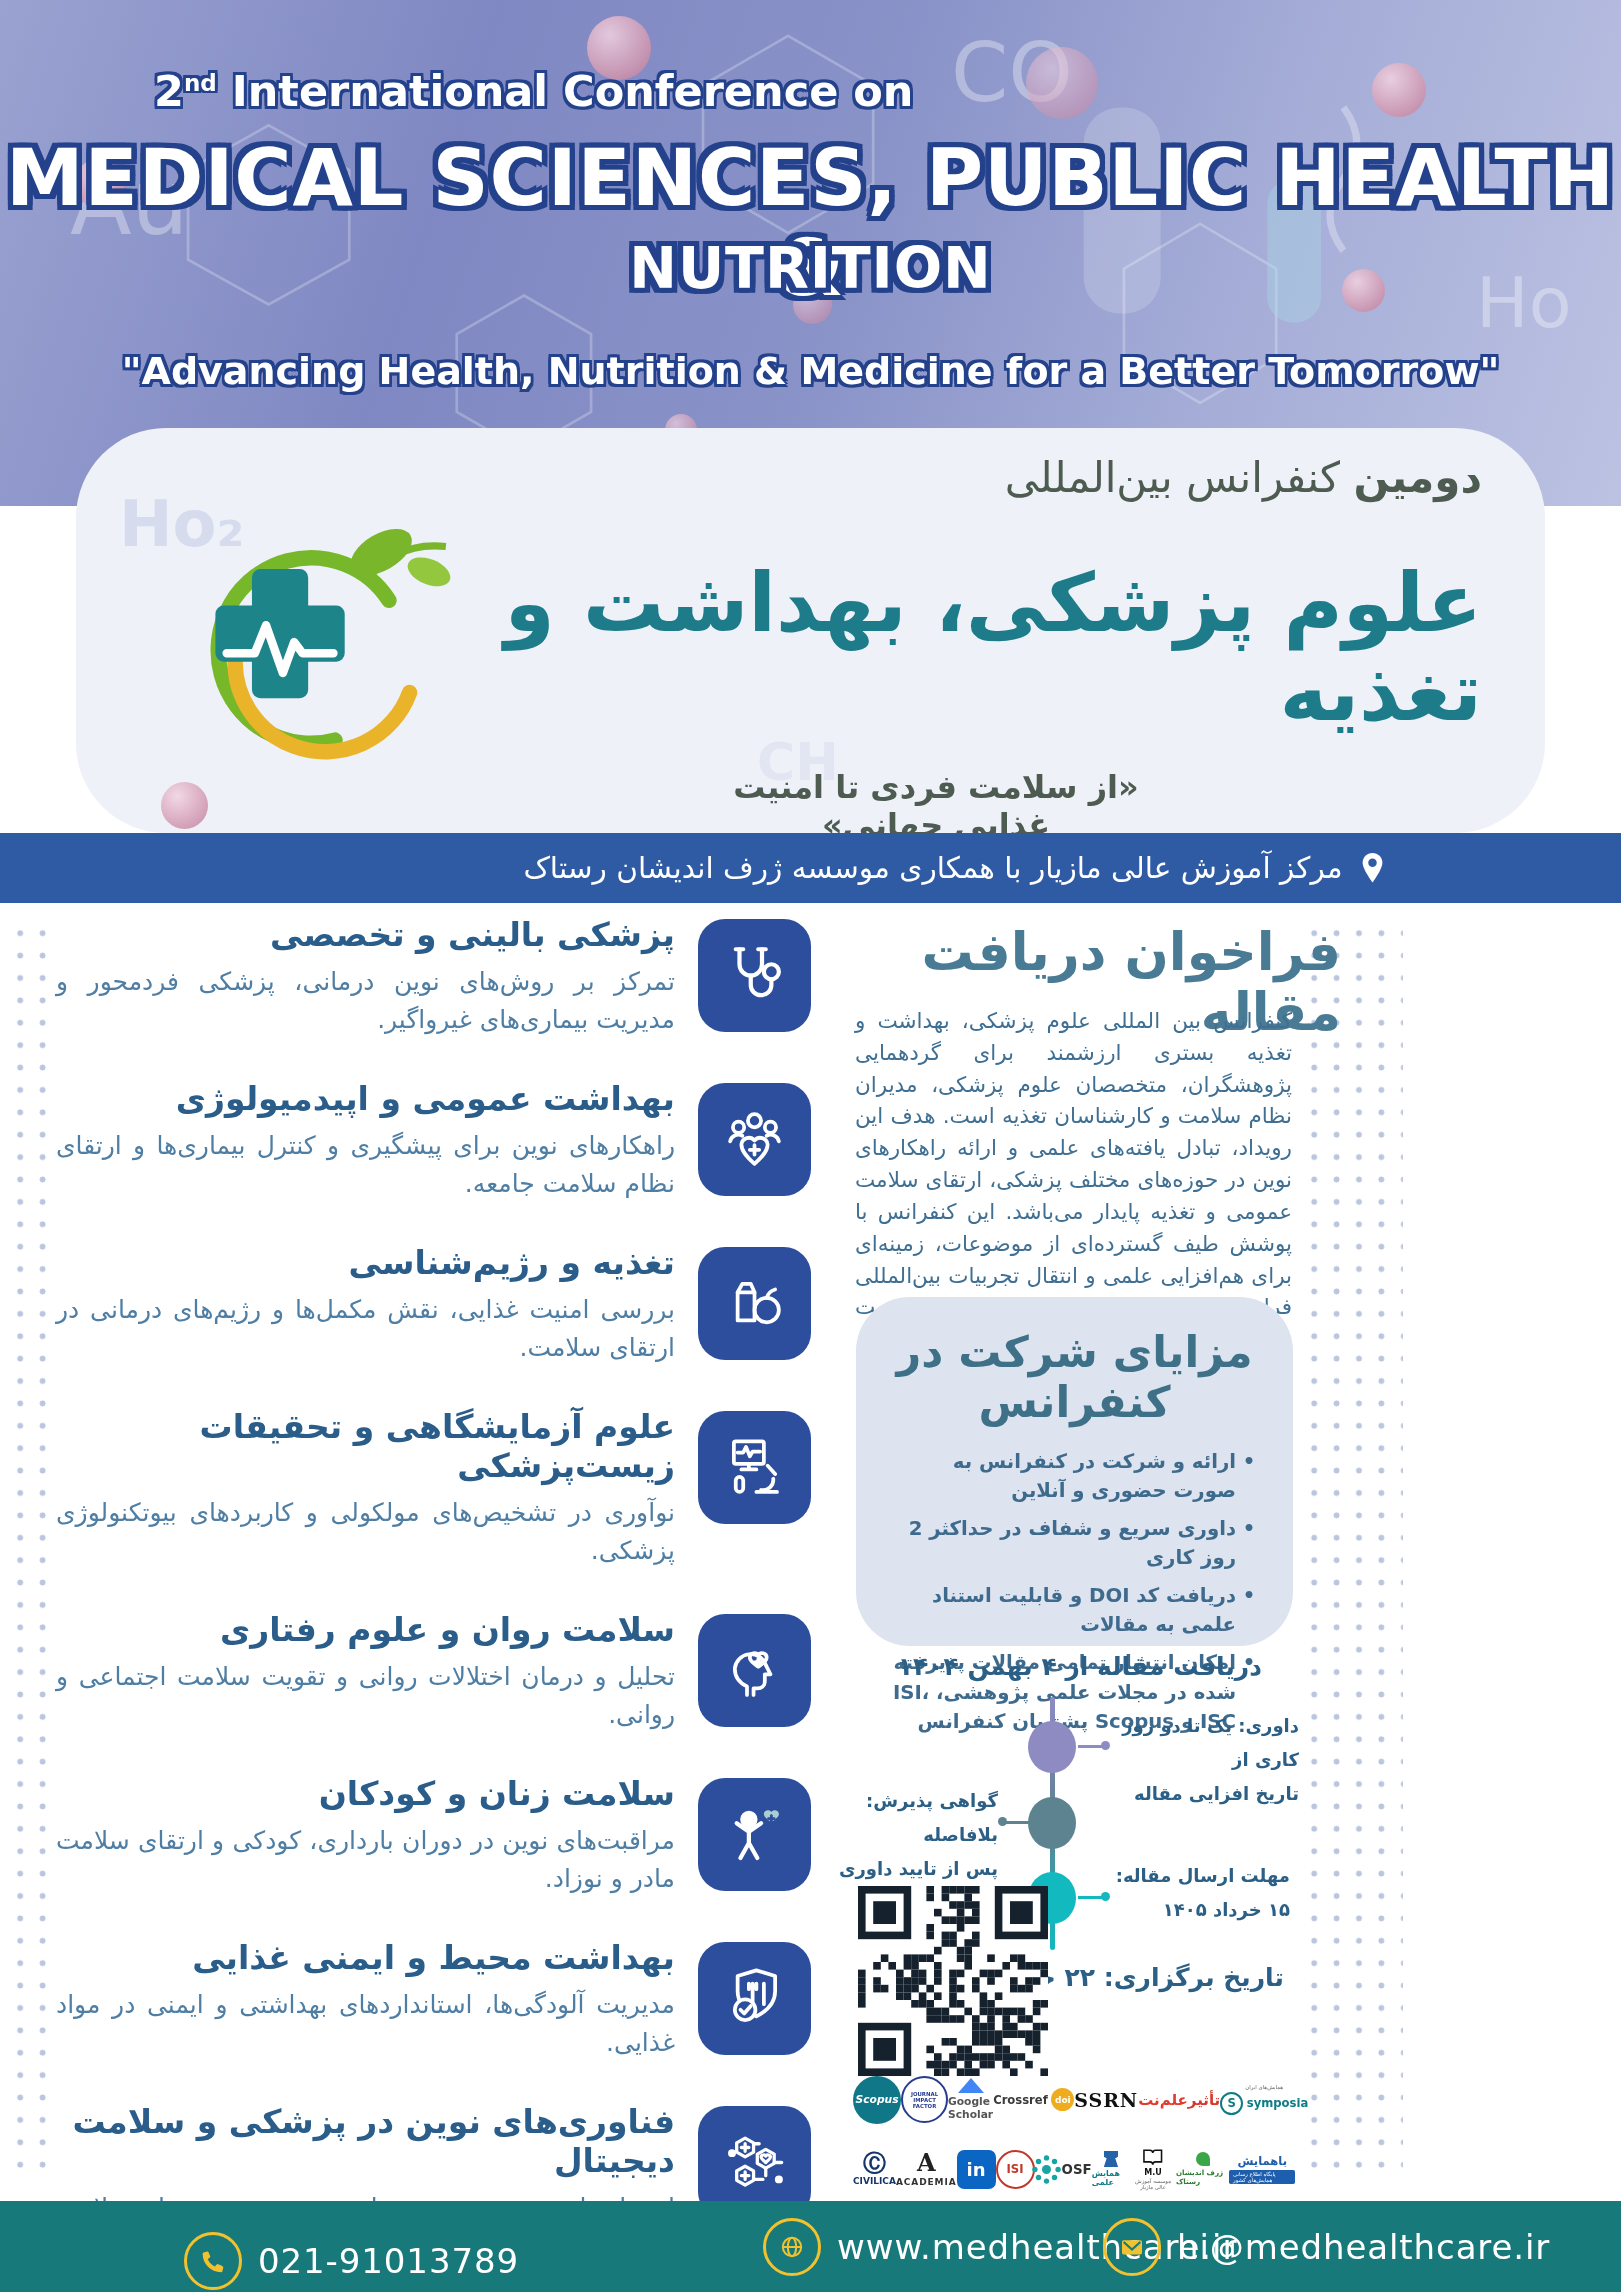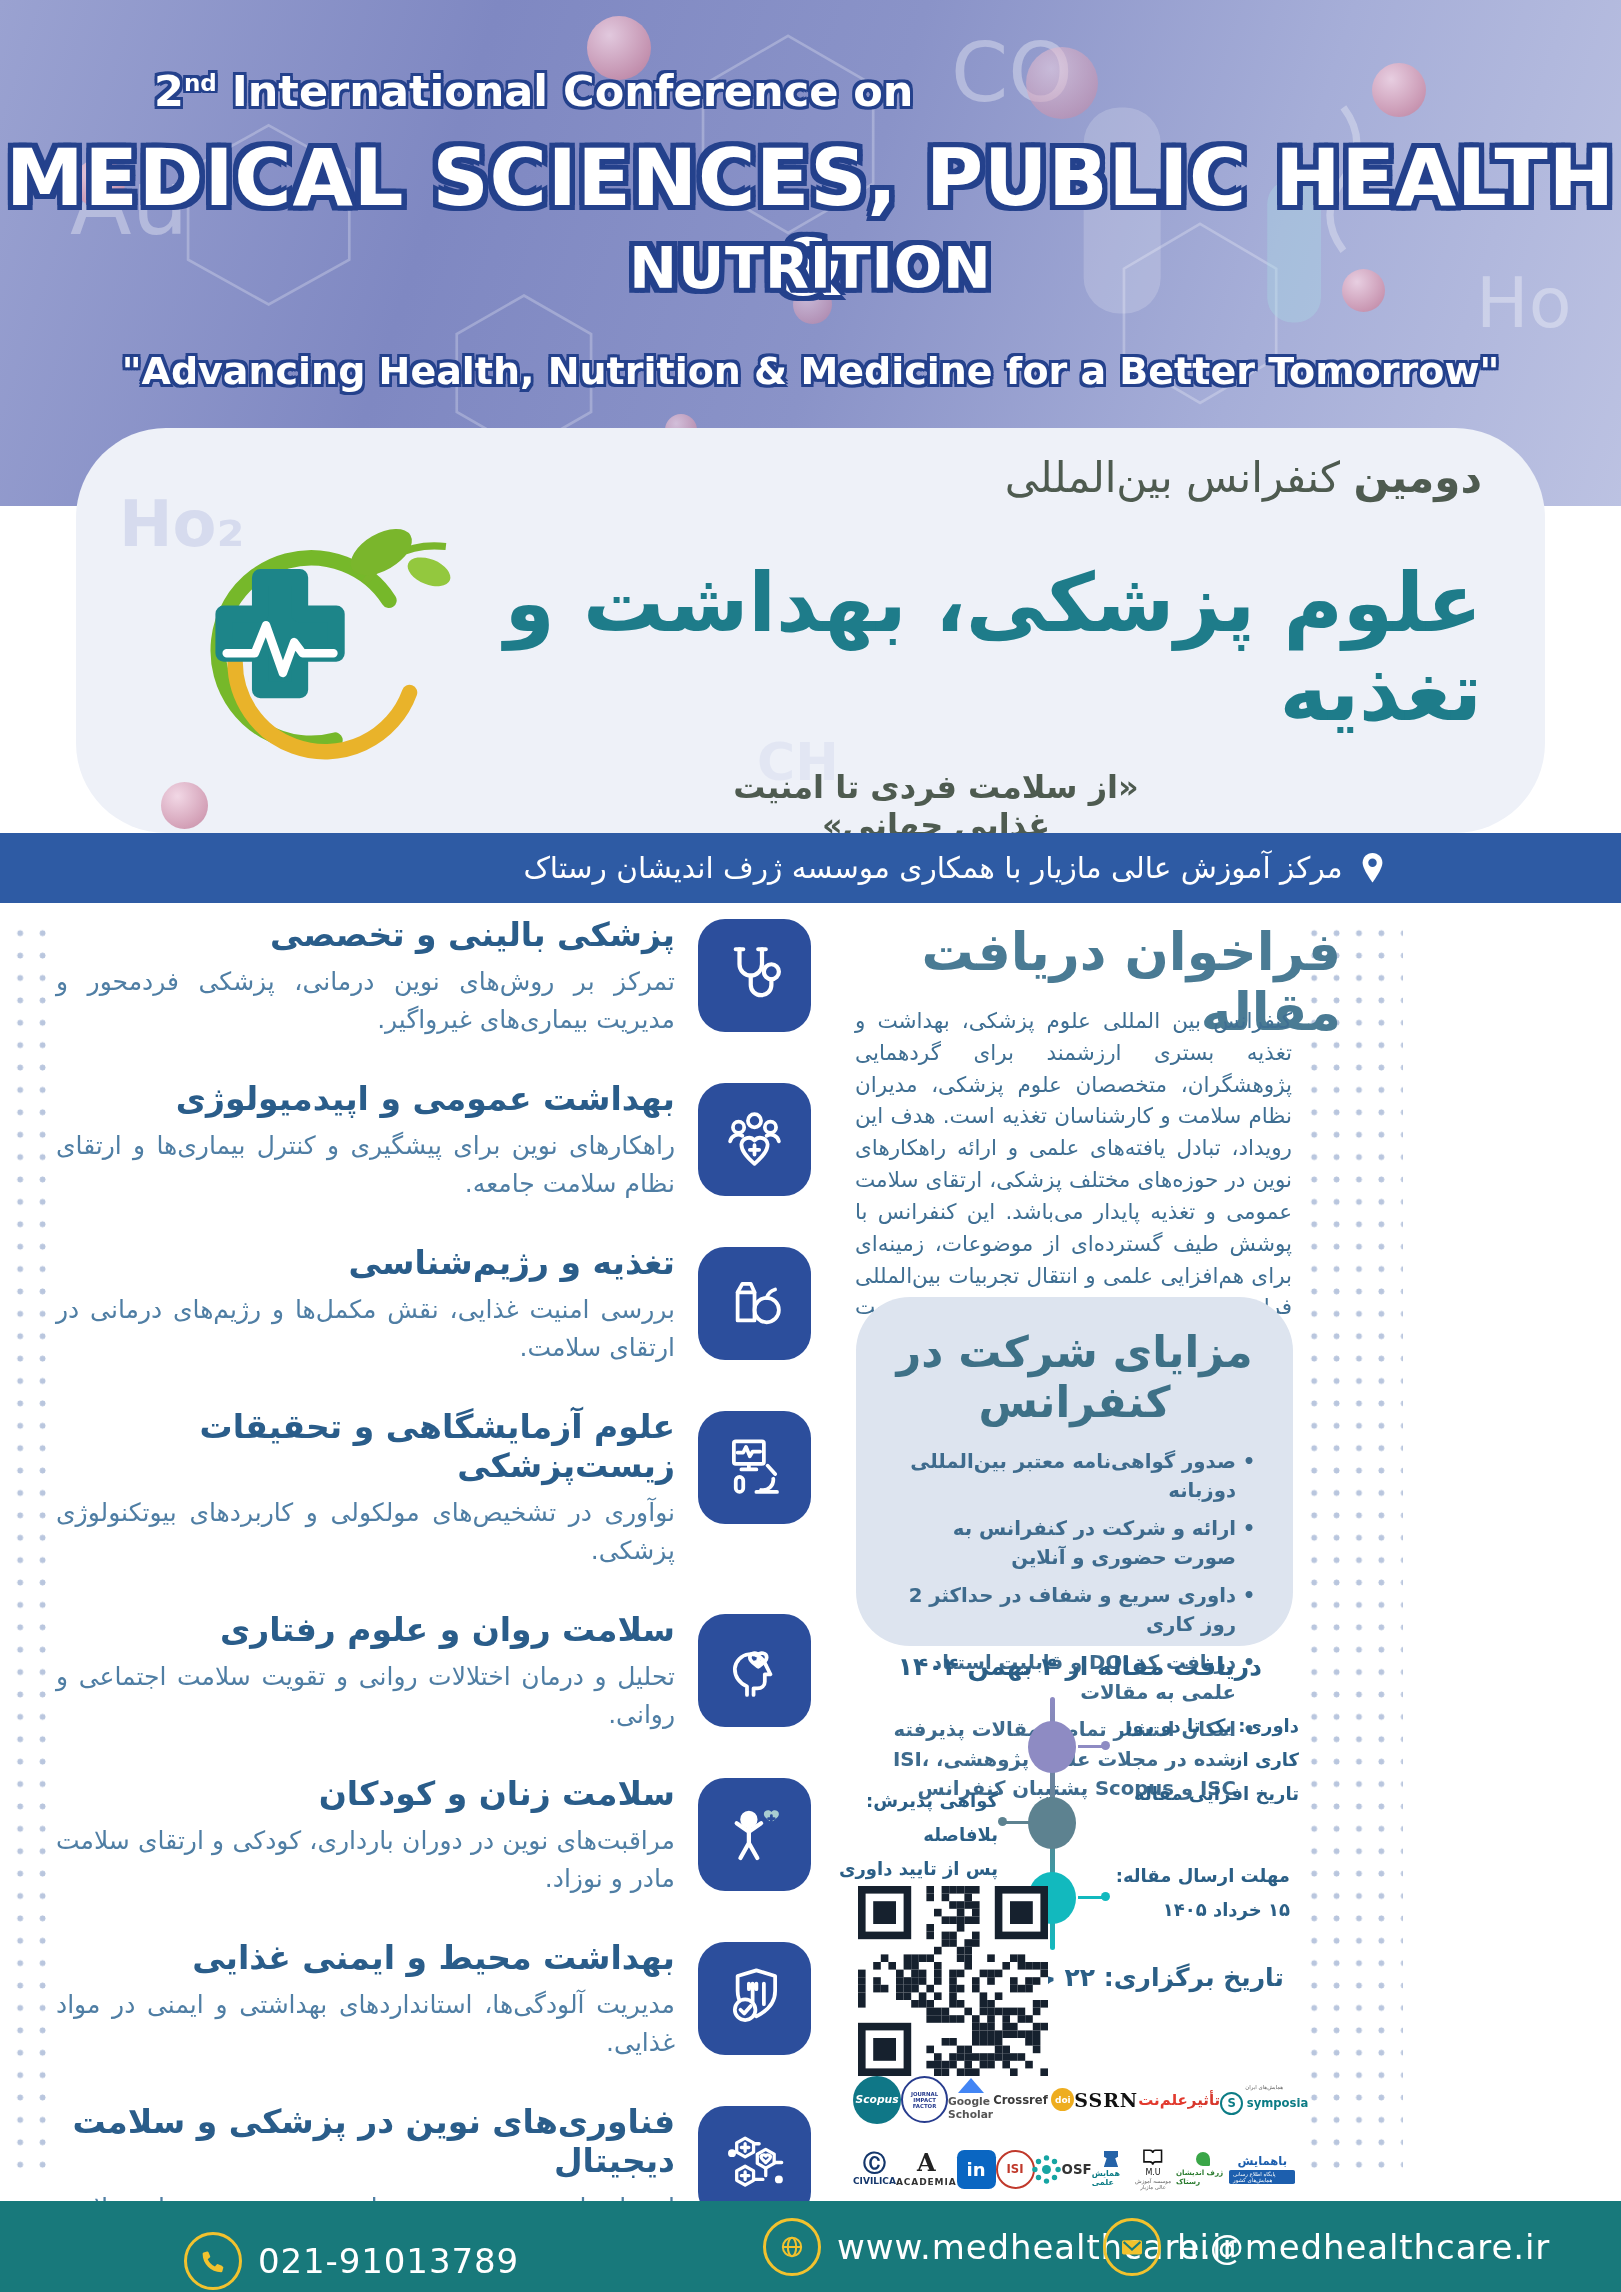--- a/index.html
+++ b/index.html
@@ -131,21 +131,21 @@
   .mk-rastak{width:14.3px;height:14.3px;background:#3aa648;border-radius:60% 60% 10% 60%;}
   .lb{font-size:9px;color:#333;font-weight:700;}
   .lb-gs{font-size:10.7px;color:#555;font-weight:700;}
   .lb-crossref{font-size:11.6px;color:#3b3b3b;font-weight:700;}
   .lb-ssrn{font-family:"DejaVu Serif",serif;font-size:19px;color:#111;font-weight:700;letter-spacing:0.9px;}
   .lb-elmnet{font-size:15px;color:#e23a2e;font-weight:700;}
   .lb-tasir{font-size:15px;color:#d8372c;font-weight:700;}
   .lb-symposia{font-size:11.6px;color:#0c7c85;font-weight:700;}
   .lb-osf{font-size:13.4px;color:#333;font-weight:700;}
   .lb-fa{font-size:8px;color:#0c7c85;font-weight:700;}
-  .lb-mu{font-size:8px;color:#111;font-weight:400;}
+  .lb-mu{font-size:8px;color:#111;font-weight:700;}
   .lb-rastak{font-size:7.2px;color:#2e7d32;font-weight:700;}
   .lb-bah{font-size:11.6px;color:#1d5fae;font-weight:700;}
   .lg-sub{font-size:5.4px;color:#666;text-align:center;}
   .bah-box{background:#1d5fae;color:#fff;font-size:5.4px;padding:0.9px 3.6px;border-radius:1.8px;}
 
   
   .footer{position:absolute;left:0;top:2201px;width:1621px;height:91px;background:#18797b;}
   .contact{position:absolute;display:flex;align-items:center;gap:16px;top:0;height:91px;}
   .c-phone{left:184px;margin-top:14px;}
   .c-web{left:763px;}
@@ -352,21 +352,20 @@
   </div>
 
 </div>
 
 <div class="call-heading rtl">فراخوان دریافت مقاله</div>
 <div class="call-body rtl">کنفرانس بین المللی علوم پزشکی، بهداشت و تغذیه بستری ارزشمند برای گردهمایی پژوهشگران، متخصصان علوم پزشکی، مدیران نظام سلامت و کارشناسان تغذیه است. هدف این رویداد، تبادل یافته‌های علمی و ارائه راهکارهای نوین در حوزه‌های مختلف پزشکی، ارتقای سلامت عمومی و تغذیه پایدار می‌باشد. این کنفرانس با پوشش طیف گسترده‌ای از موضوعات، زمینه‌ای برای هم‌افزایی علمی و انتقال تجربیات بین‌المللی فراهم می‌سازد و نقش مهمی در ارتقای کیفیت زندگی و سلامت جوامع ایفا خواهد کرد.</div>
 
 <div class="benefits">
   <div class="benefits-heading">مزایای شرکت در کنفرانس</div>
   <ul>
-    <li>صدور گواهی‌نامه معتبر بین‌المللی دوزبانه</li>
     <li>ارائه و شرکت در کنفرانس به صورت حضوری و آنلاین</li>
     <li>داوری سریع و شفاف در حداکثر 2 روز کاری</li>
     <li>دریافت کد DOI و قابلیت استناد علمی به مقالات</li>
     <li>امکان انتشار تمامی مقالات پذیرفته شده در مجلات علمی پژوهشی، ISI، ISC و Scopus پشتیبان کنفرانس</li>
   </ul>
 </div>
 
 <div class="abs tl-label tl-start rtl">دریافت مقاله از ۴ بهمن ۱۴۰۴</div>
 <div class="abs tl-line"></div>
 

